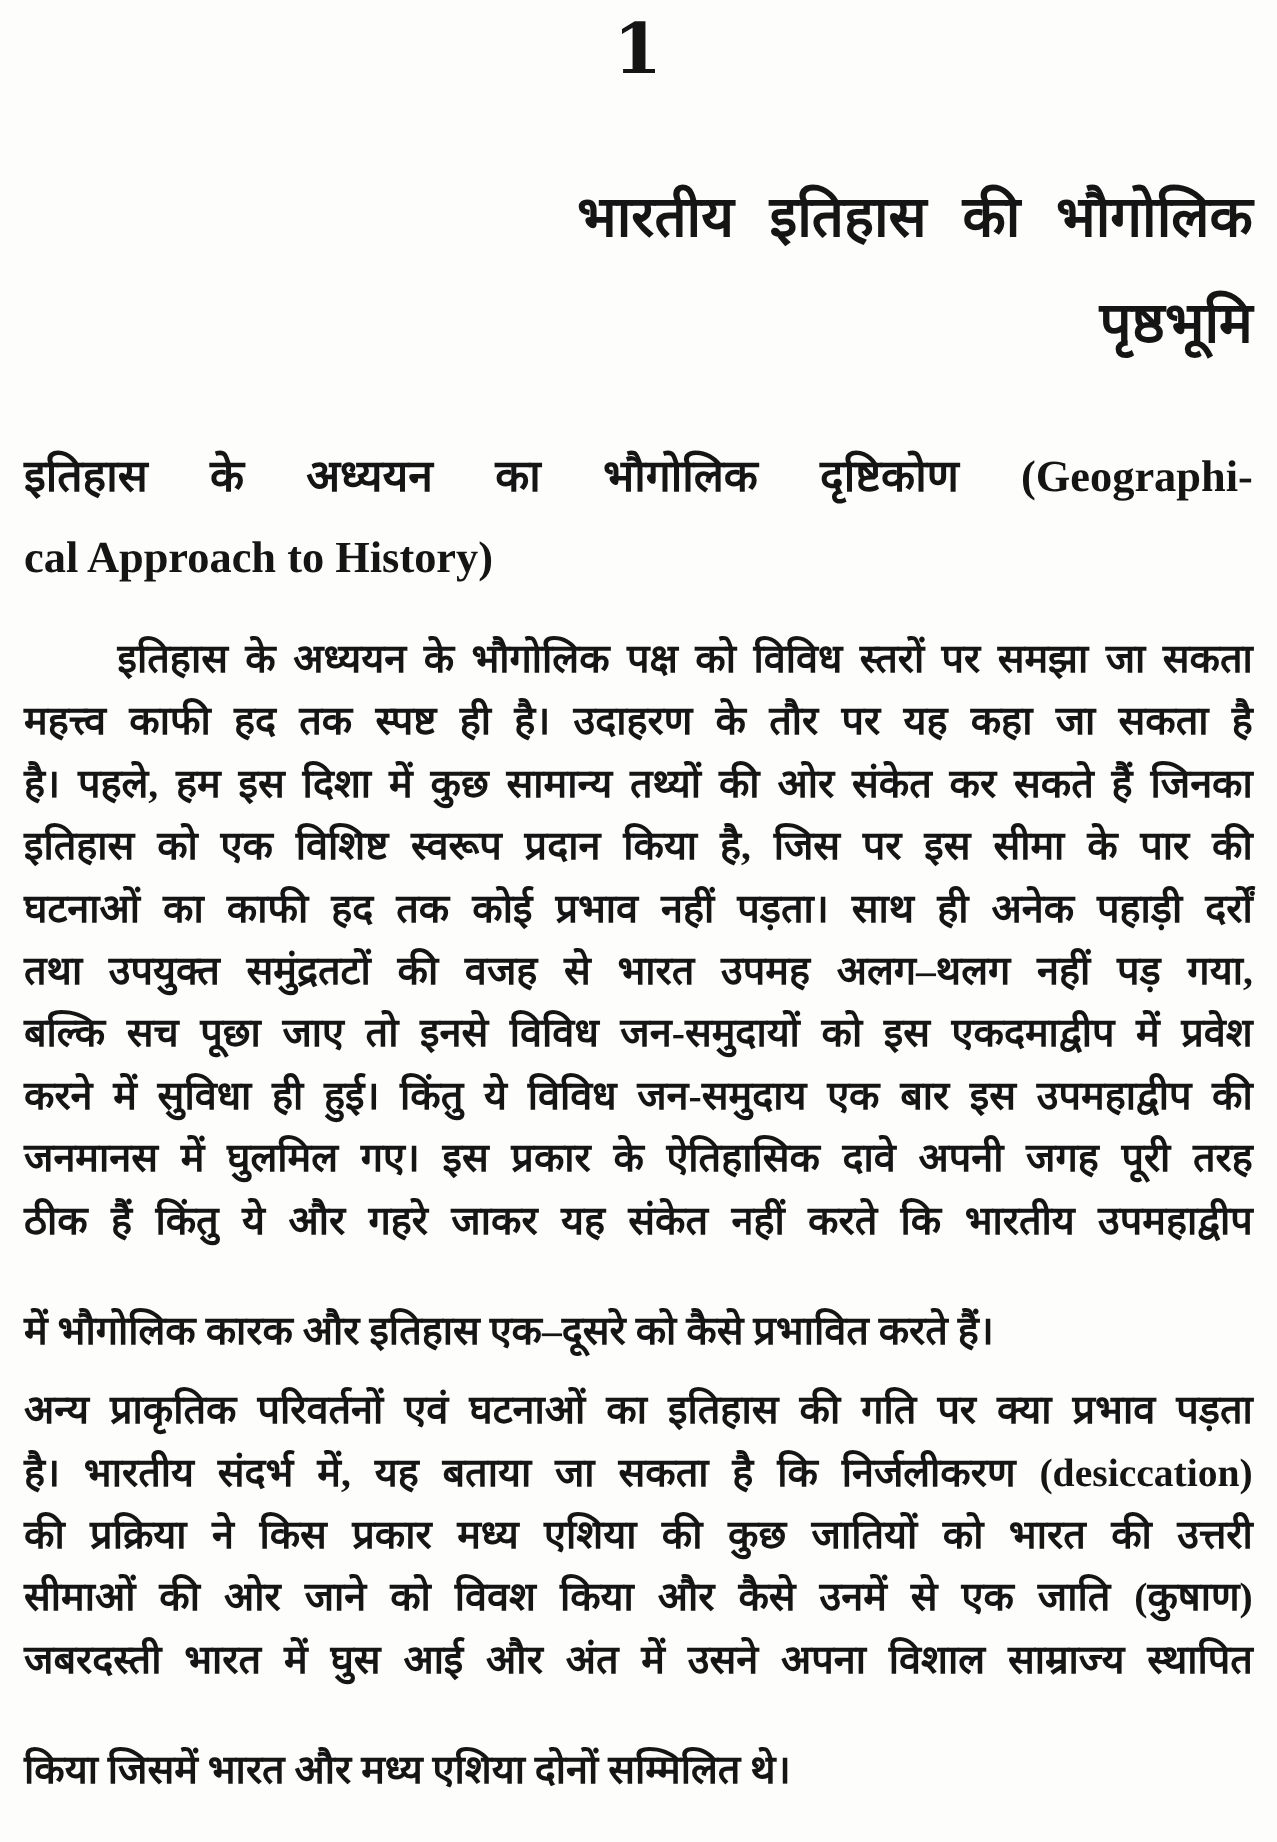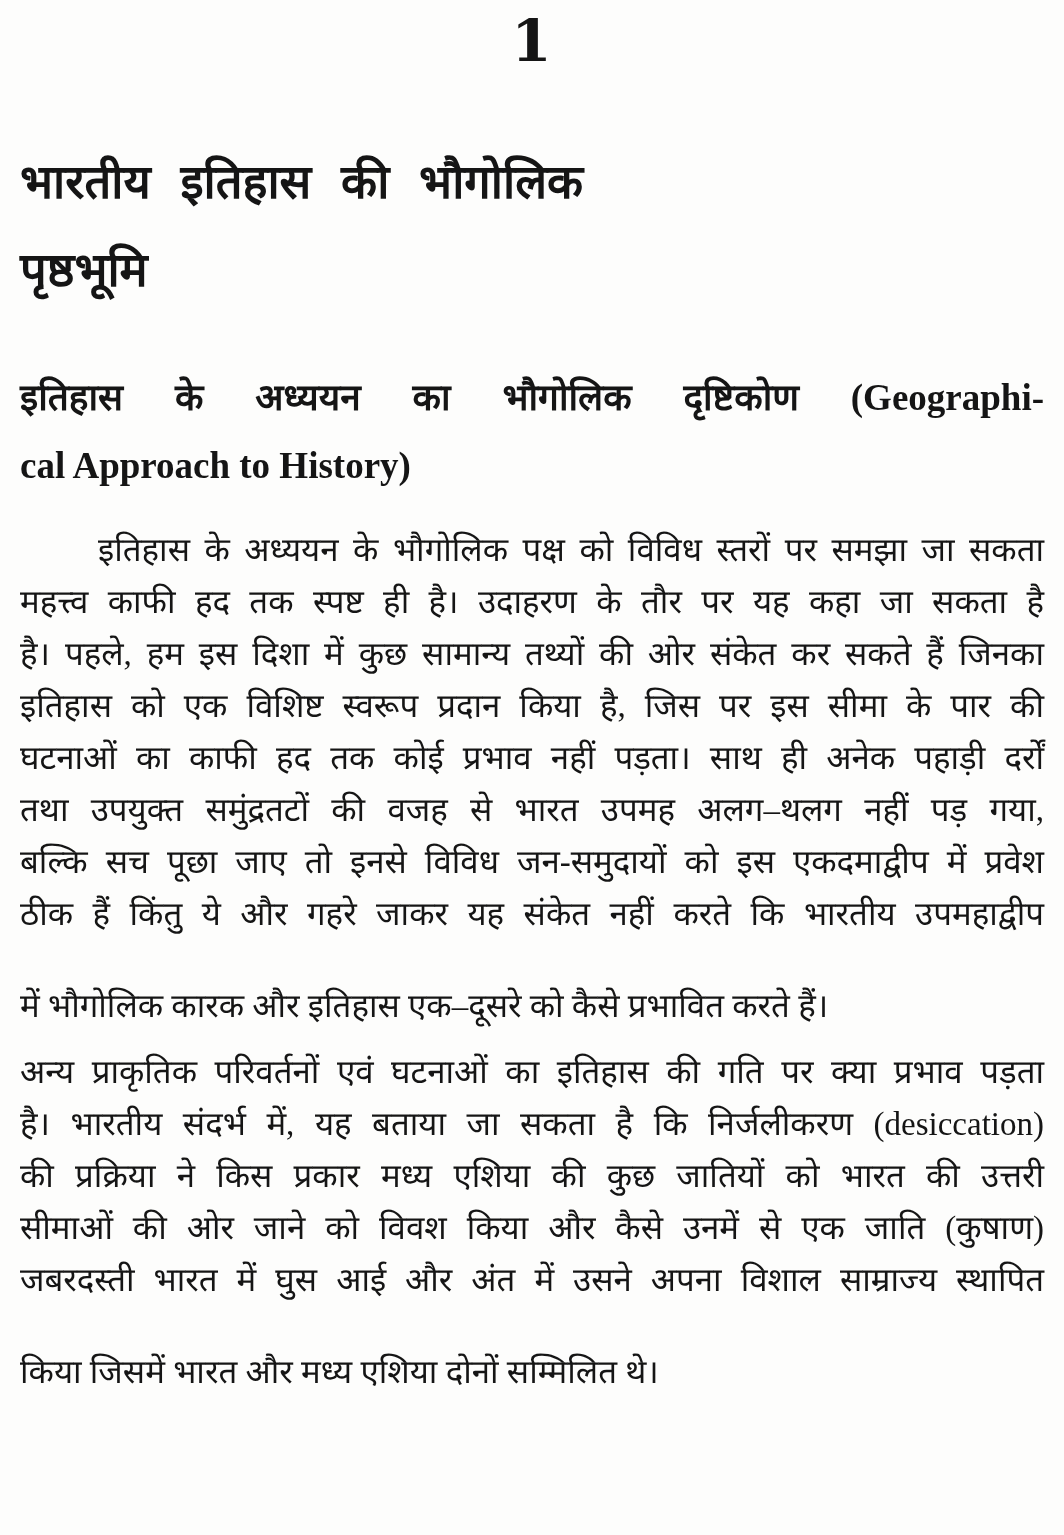--- a/index.html
+++ b/index.html
@@ -22,21 +22,21 @@
   .chapter-number {
     text-align: center;
     font-family: "DejaVu Serif", "Liberation Serif", serif;
     font-size: 58px;
     font-weight: 700;
     line-height: 70px;
     letter-spacing: 1px;
   }
   .chapter-title {
     margin: 62px 0 0 0;
-    text-align: left;
+    text-align: right;
     font-size: 47px;
     font-weight: 700;
     line-height: 88px;
     word-spacing: 18px;
   }
   .section-heading {
     margin: 50px 0 0 0;
     font-size: 37px;
     font-weight: 700;
     line-height: 68px;
@@ -44,21 +44,21 @@
   .section-heading .h-line {
     display: block;
   }
   .section-heading .h-justify {
     text-align: justify;
     text-align-last: justify;
   }
   .body-para {
     margin: 0;
     font-size: 33px;
-    font-weight: 400;
+    font-weight: 700;
     line-height: 52px;
   }
   .para-1 { margin-top: 24px; }
   .para-2 { margin-top: 14px; }
   .t-line {
     display: block;
     text-align: justify;
     text-align-last: justify;
     white-space: normal;
   }
@@ -88,20 +88,22 @@
   </h2>
 
   <div class="body-para para-1">
     <span class="t-line indent">इतिहास के अध्ययन के भौगोलिक पक्ष को विविध स्तरों पर समझा जा सकता</span>
     <span class="t-line">महत्त्व काफी हद तक स्पष्ट ही है। उदाहरण के तौर पर यह कहा जा सकता है</span>
     <span class="t-line">है। पहले, हम इस दिशा में कुछ सामान्य तथ्यों की ओर संकेत कर सकते हैं जिनका</span>
     <span class="t-line">इतिहास को एक विशिष्ट स्वरूप प्रदान किया है, जिस पर इस सीमा के पार की</span>
     <span class="t-line">घटनाओं का काफी हद तक कोई प्रभाव नहीं पड़ता। साथ ही अनेक पहाड़ी दर्रों</span>
     <span class="t-line">तथा उपयुक्त समुंद्रतटों की वजह से भारत उपमह अलग–थलग नहीं पड़ गया,</span>
     <span class="t-line">बल्कि सच पूछा जाए तो इनसे विविध जन-समुदायों को इस एकदमाद्वीप में प्रवेश</span>
+    <span class="t-line">करने में सुविधा ही हुई। किंतु ये विविध जन-समुदाय एक बार इस उपमहाद्वीप की</span>
+    <span class="t-line">जनमानस में घुलमिल गए। इस प्रकार के ऐतिहासिक दावे अपनी जगह पूरी तरह</span>
     <span class="t-line">ठीक हैं किंतु ये और गहरे जाकर यह संकेत नहीं करते कि भारतीय उपमहाद्वीप</span>
     <span class="t-line para-last">में भौगोलिक कारक और इतिहास एक–दूसरे को कैसे प्रभावित करते हैं।</span>
   </div>
 
   <div class="body-para para-2">
     <span class="t-line">अन्य प्राकृतिक परिवर्तनों एवं घटनाओं का इतिहास की गति पर क्या प्रभाव पड़ता</span>
     <span class="t-line">है। भारतीय संदर्भ में, यह बताया जा सकता है कि निर्जलीकरण (desiccation)</span>
     <span class="t-line">की प्रक्रिया ने किस प्रकार मध्य एशिया की कुछ जातियों को भारत की उत्तरी</span>
     <span class="t-line">सीमाओं की ओर जाने को विवश किया और कैसे उनमें से एक जाति (कुषाण)</span>
     <span class="t-line">जबरदस्ती भारत में घुस आई और अंत में उसने अपना विशाल साम्राज्य स्थापित</span>

